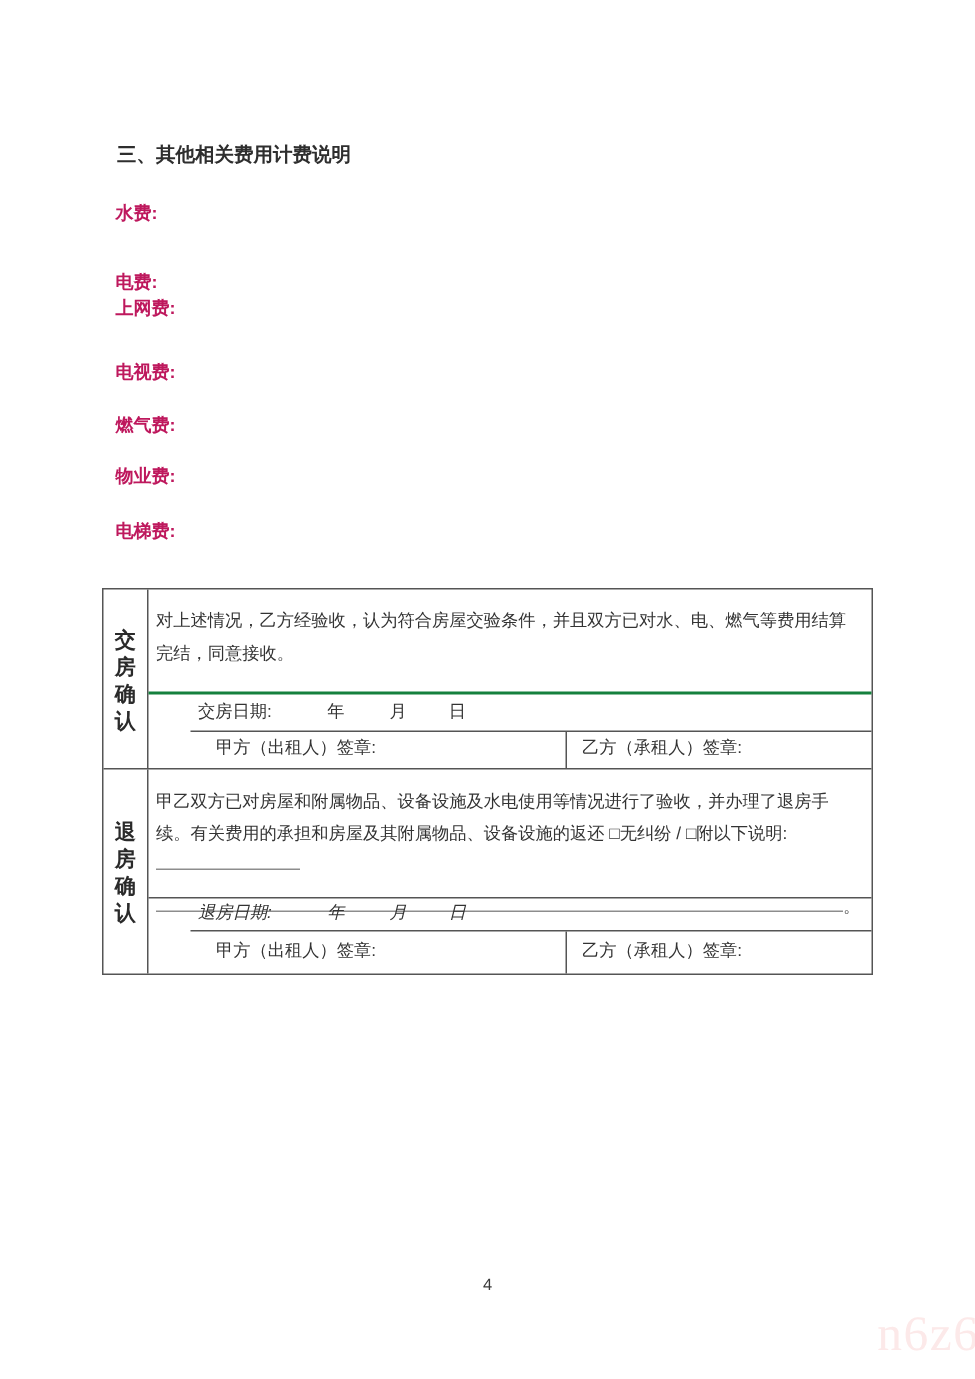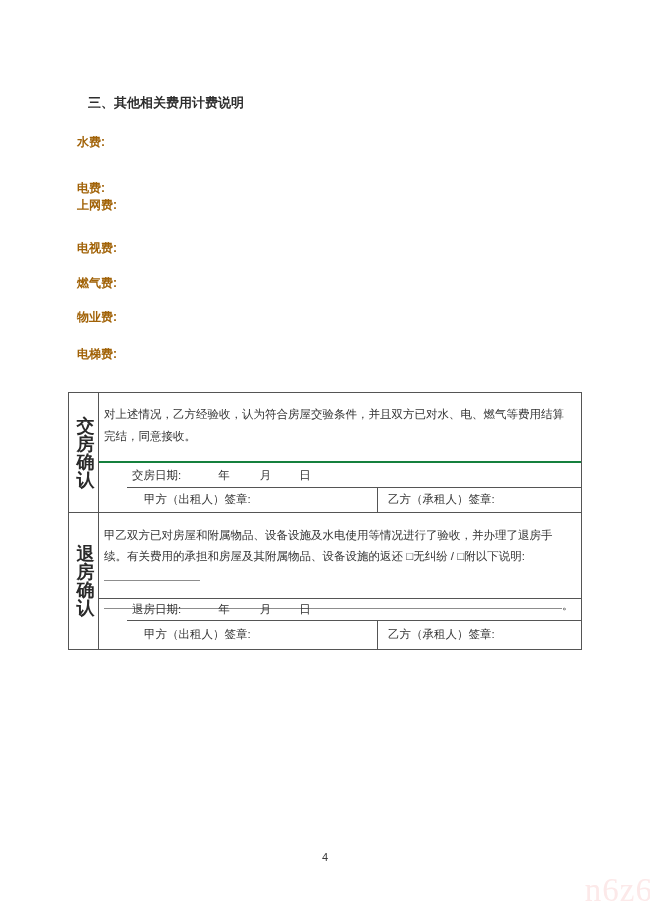--- a/index.html
+++ b/index.html
@@ -5,56 +5,56 @@
   * { margin:0; padding:0; box-sizing:border-box; }
   html,body { width:650px; height:919px; }
   body {
     position:relative;
     background:#ffffff;
     font-family:"Liberation Sans", sans-serif;
     color:#2f2f2f;
     overflow:hidden;
   }
   .heading {
-    position:absolute; left:88px; top:94px;
+    position:absolute; left:78px; top:94px;
     font-size:13px; font-weight:bold; color:#2e2e2e;
   }
   .fee {
     position:absolute; left:77px;
-    font-size:12px; font-weight:bold; color:#a16207;
+    font-size:12px; font-weight:bold; color:#be185d;
   }
   .conf-table {
     position:absolute; left:68px; top:392px;
     width:514px; height:258px;
     border:1px solid #555; font-size:11.5px; color:#333;
   }
   .section { display:flex; }
   .sec1 { height:120px; border-bottom:1px solid #555; }
   .sec2 { height:136px; }
   .vlabel {
     width:30px; border-right:1px solid #555;
     display:flex; align-items:center; justify-content:center;
   }
   .vlabel span {
     display:inline-block; width:14px; word-break:break-all;
-    line-height:18px; font-weight:bold; font-size:18px;
+    line-height:18px; font-weight:bold; font-size:14px;
     text-align:center; color:#2a2a2a;
   }
   .content { flex:1; display:flex; flex-direction:column; }
   .row-statement {
     height:71px; border-bottom:2px solid #15803d;
     padding:10px 6px 0 5px; line-height:22px;
   }
   .sec2 .row-statement2 {
     height:86px; border-bottom:1px solid #555;
     padding:12px 6px 0 5px; line-height:21px;
   }
   .row-date { border-bottom:1px solid #555; padding-left:5px;margin-left:28px; }
   .sec1 .row-date { height:25px; line-height:24px; }
-  .sec2 .row-date { height:22px; line-height:21px; }
+  .sec2 .row-date { height:22px; line-height:21px;font-style:italic; }
   .yy { margin-left:37px; }
   .mm { margin-left:30px; }
   .dd { margin-left:28px; }
   .row-sign { display:flex; }
   .sec1 .row-sign { height:24px; line-height:23px; }
   .sec2 .row-sign { height:28px; line-height:27px; }
   .sign-cell-left { width:239px; border-right:1px solid #555; padding-left:5px;margin-left:40px; }
   .sign-cell-right { flex:1; padding-left:10px; }
   .checkbox { display:inline-block; }
   .blank {

